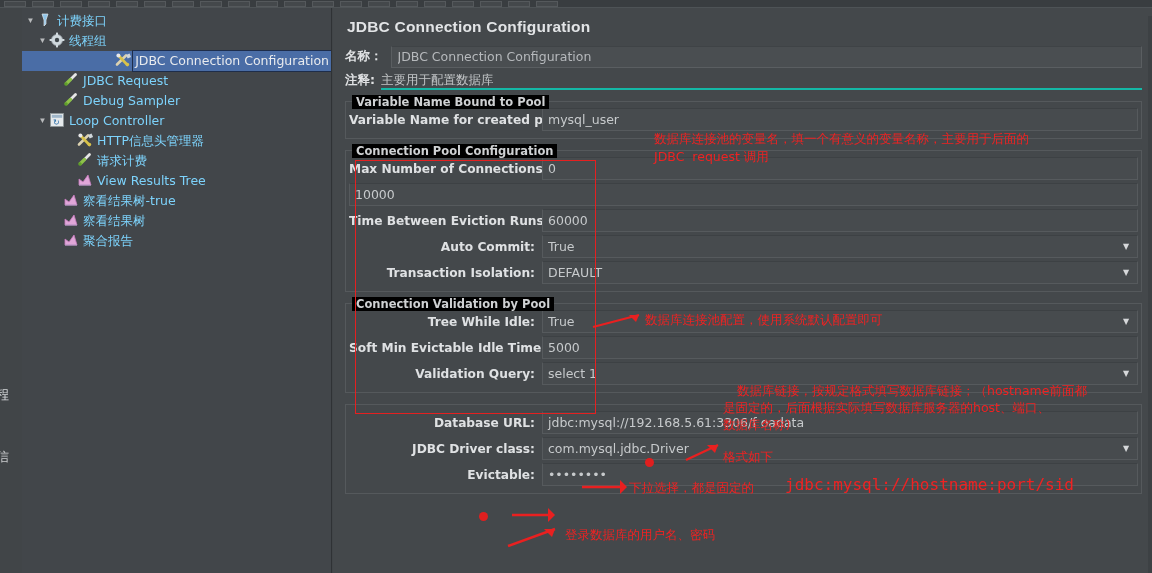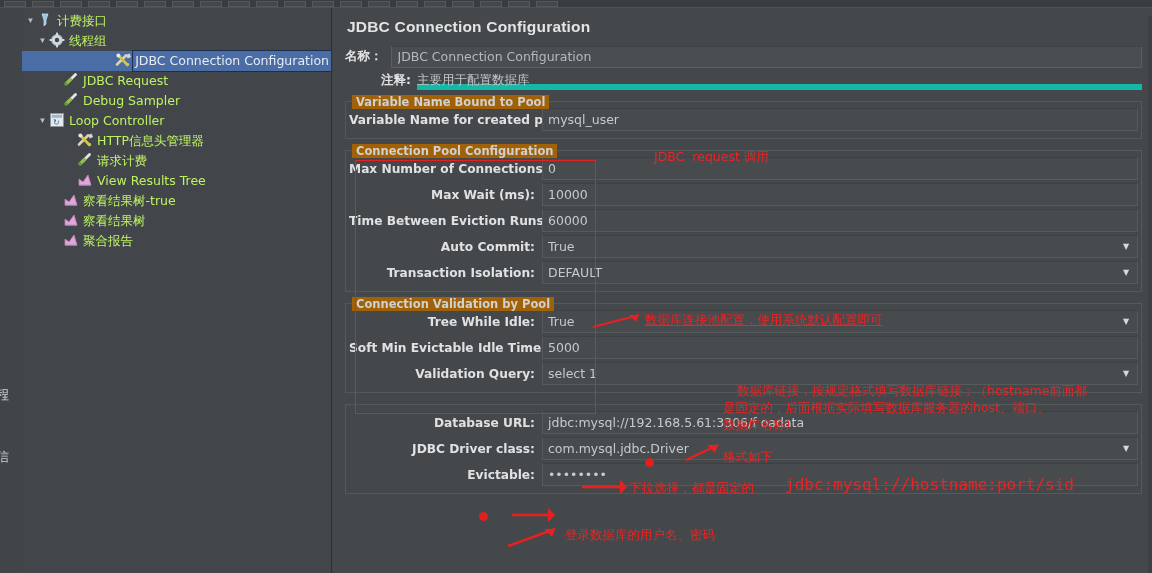--- a/index.html
+++ b/index.html
@@ -35,21 +35,21 @@
   .treepanel{
     position:absolute; left:22px; top:8px; width:310px; height:565px;
     background:#42464a; border-right:1px solid #2f3235; overflow:hidden;
   }
   .tree{ padding-top:3px; }
   .trow{
     position:relative; height:20px; display:flex; align-items:center;
     white-space:nowrap; cursor:default;
   }
   .trow .lbl{
-    font-size:12.5px; color:#bef264; line-height:20px;
+    font-size:12.5px; color:#7dd3fc; line-height:20px;
     font-family:"DejaVu Sans",sans-serif; padding:0 2px;
   }
   .trow.sel{ background:#4a6da6; }
   .trow.sel .lbl{
     color:#e9ebee; background:#4a6da6;
     outline:1px solid #1e2d4a; outline-offset:0;
   }
   .selfill{
     position:absolute; left:0; top:0; height:20px; width:310px;
     background:#4a6da6; z-index:0;
@@ -89,37 +89,37 @@
   }
   .txtin{
     flex:1; height:22px; background:#4a4e51;
     border:1px solid #5a5e61; border-top-color:#3f4346;
     color:#b6b9bc; font-size:12.5px; line-height:20px;
     padding:0 6px; font-family:"DejaVu Sans",sans-serif;
   }
   .cmtrow{ display:flex; align-items:center; height:20px; margin:0 6px 4px 4px; }
   .cmtrow .cl{
     font-size:12.5px; color:#e0e2e4; font-weight:bold;
-    font-family:"DejaVu Sans",sans-serif; padding-right:6px; white-space:nowrap;margin-left:36px;
+    font-family:"DejaVu Sans",sans-serif; padding-right:6px; white-space:nowrap;
   }
   .cmtrow .cv{
     flex:1; font-size:12.5px; color:#c3c6c8;
     font-family:"DejaVu Sans",sans-serif;
-    border-bottom:6px solid #14b8a6; height:19px; line-height:18px;
+    border-bottom:2px solid #14b8a6; height:19px; line-height:18px;
   }
 
   
   .grp{ position:relative; margin:5px 6px 0 4px; padding:12px 4px 6px 4px; }
   .grp > .gbord{
     position:absolute; left:0; top:6px; right:0; bottom:0;
     border:1px solid #55595c; pointer-events:none;
   }
   .grp > .gtitle{
     position:absolute; left:7px; top:0; padding:0 4px;
-    background:#a16207; font-size:11.5px; font-weight:bold; color:#cfd1d3;
+    background:#000000; font-size:11.5px; font-weight:bold; color:#cfd1d3;
     font-family:"DejaVu Sans",sans-serif; z-index:2; white-space:nowrap;
   }
   .grp .body{ position:relative; z-index:1; }
 
   
   .frow{ display:flex; align-items:center; height:25px; margin-bottom:1px; }
   .flab{
     width:193px; min-width:193px; text-align:right; padding-right:7px;
     font-size:12.2px; font-weight:bold; color:#dfe1e3;
     font-family:"DejaVu Sans",sans-serif; white-space:nowrap;
@@ -340,21 +340,20 @@
 
       <div class="grp">
         <div class="gbord"></div>
         <div class="gtitle">Connection Pool Configuration</div>
         <div class="body" id="grp-pool">
             <div class="frow">
               <div class="flab">Max Number of Connections:</div>
               <div class="fin"><span>0</span></div>
             </div>
             <div class="frow">
-              <div class="flab">Max Wait (ms):</div>
               <div class="fin"><span>10000</span></div>
             </div>
             <div class="frow">
               <div class="flab">Time Between Eviction Runs (ms):</div>
               <div class="fin"><span>60000</span></div>
             </div>
             <div class="frow">
               <div class="flab">Auto Commit:</div>
               <div class="fin dd"><span>True</span><span class="ddarrow">▼</span></div>
             </div>
@@ -404,23 +403,24 @@
 
     </div>
 
     <div class="redvline" style="left:22px; top:152px; height:253px;"></div>
     <div class="redvline" style="left:262px; top:152px; height:253px;"></div>
     <div class="redhline" style="left:22px; top:152px; width:241px;"></div>
     <div class="redhline" style="left:22px; top:405px; width:241px;"></div>
 
     <div class="anno">
 
+      <span class="atxt" id="a-var-l1" style="left:321px; top:122px;">数据库连接池的变量名，填一个有意义的变量名称，主要用于后面的</span>
       <span class="atxt" id="a-var-l2" style="left:321px; top:140px;">JDBC  request 调用</span>
 
-      <span class="atxt" id="a-pool" style="left:312px; top:303px;text-decoration:underline;">数据库连接池配置，使用系统默认配置即可</span>
+      <span class="atxt" id="a-pool" style="left:312px; top:303px;">数据库连接池配置，使用系统默认配置即可</span>
       <svg class="arrow" style="left:258px; top:303px;" width="54" height="20">
         <path d="M2 16 L48 4" stroke="#e92020" stroke-width="2.2" fill="none"></path>
         <path d="M48 4 L38 4 L45 11 Z" fill="#e92020"></path>
       </svg>
 
       <span class="atxt" id="a-url-b1" style="left:404px; top:374px;">数据库链接，按规定格式填写数据库链接；（hostname前面都</span>
       <span class="atxt" id="a-url-b2" style="left:390px; top:391px;">是固定的，后面根据实际填写数据库服务器的host、端口、</span>
       <span class="atxt" id="a-url-b3" style="left:390px; top:408px;">数据库名称)</span>
 
       <span class="atxt" id="a-fmt-pre" style="left:390px; top:440px;">格式如下 </span>

